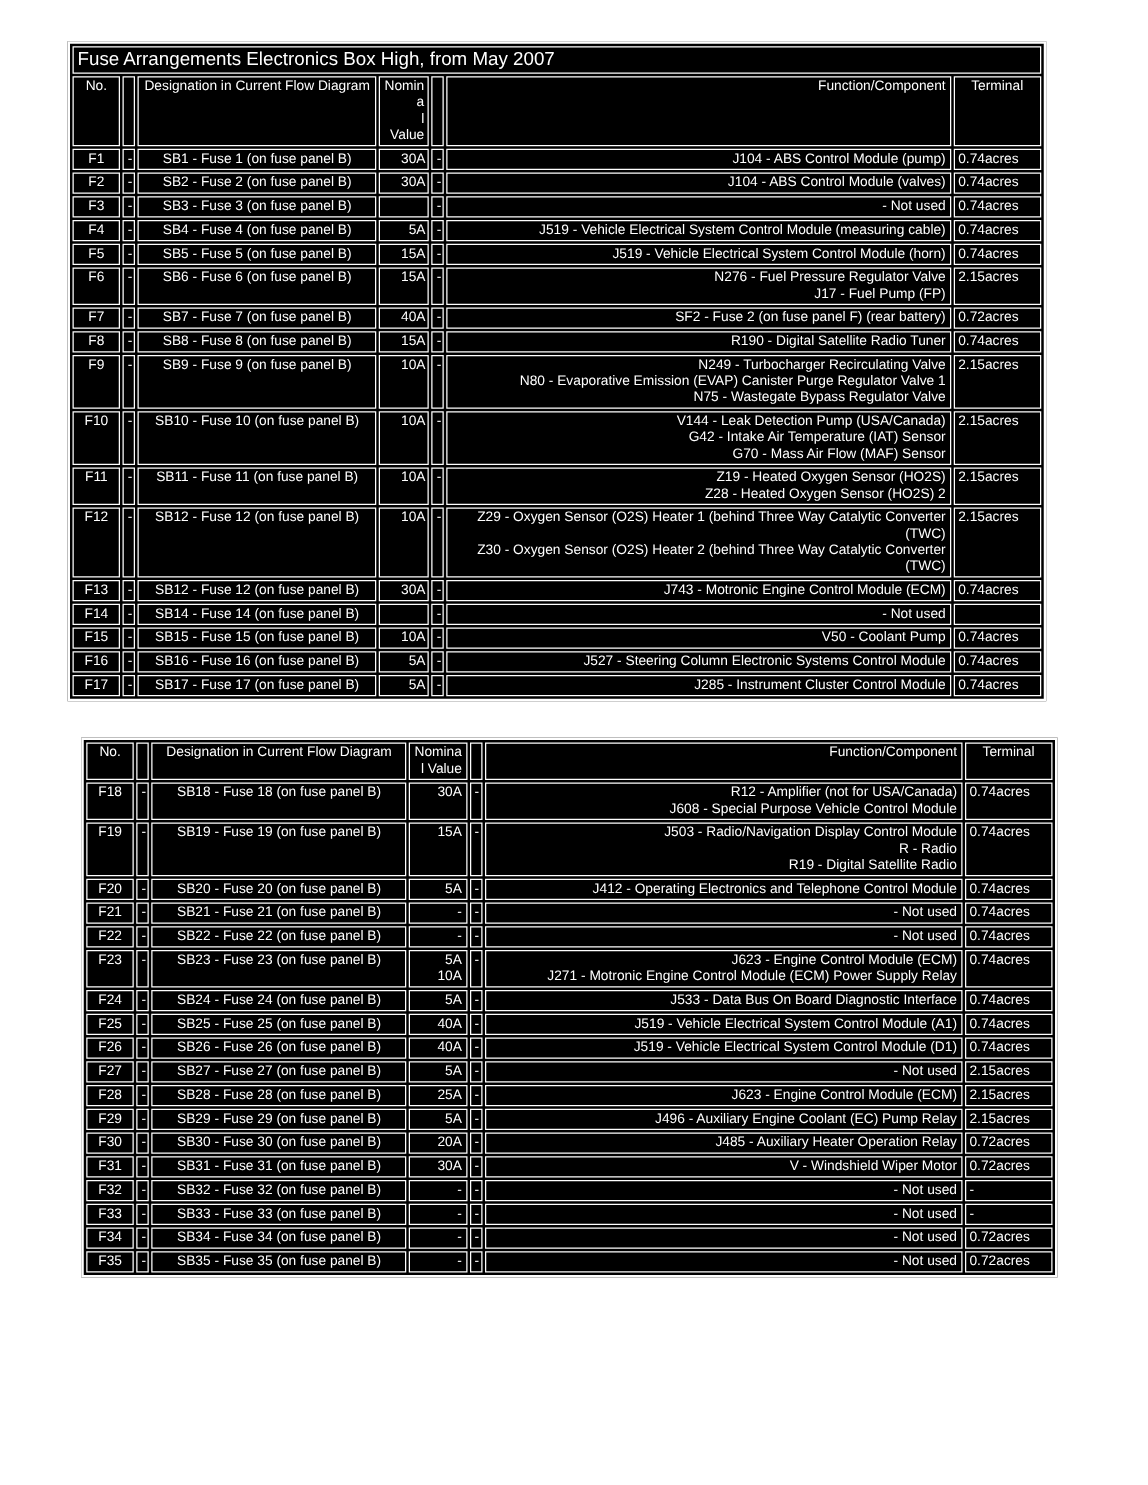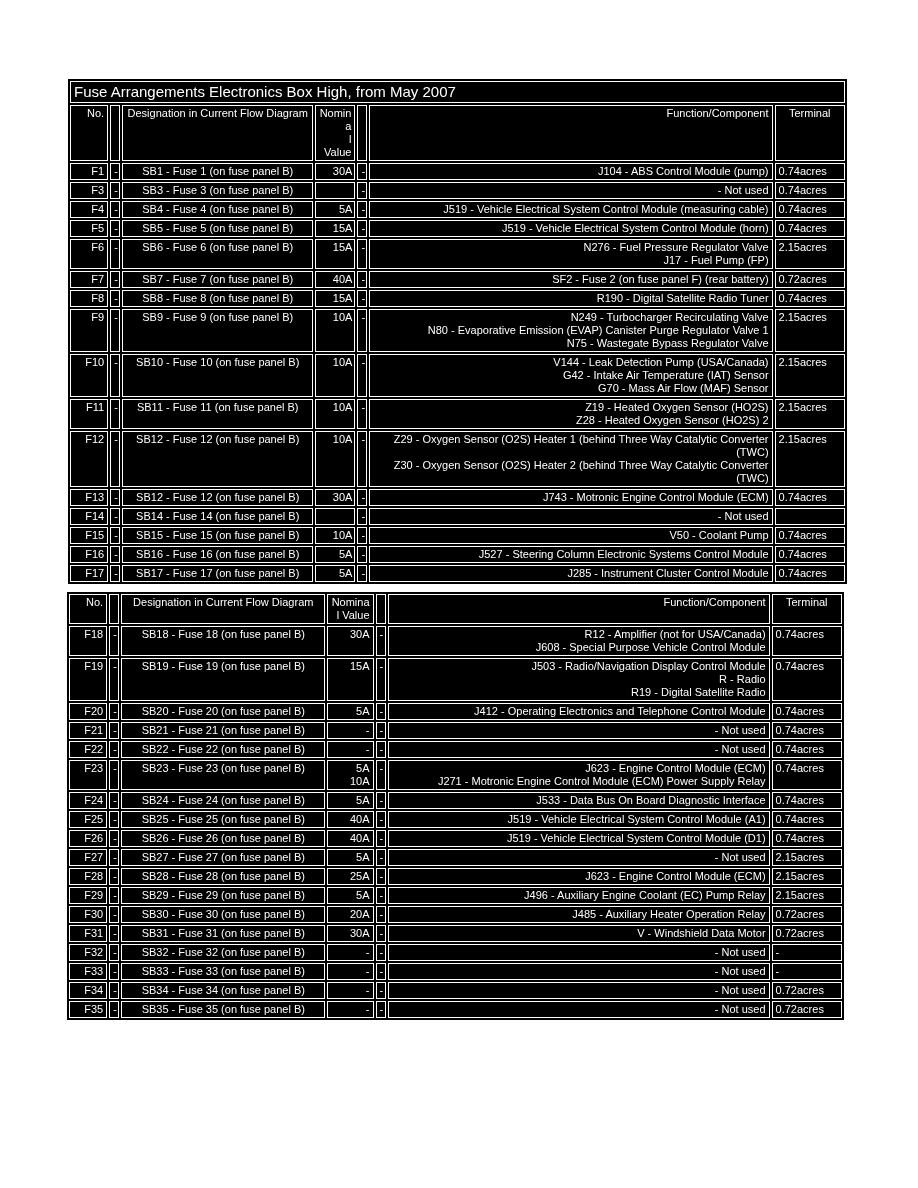--- a/index.html
+++ b/index.html
@@ -17,41 +17,41 @@
     position: absolute;
     border-collapse: separate;
     border-spacing: 2px;
     background: #000000;
     color: #ffffff;
     border: 2px solid #ffffff;
     table-layout: fixed;
     font-size: 11px;
     line-height: 13px;
   }
-  .t1 { left: 66px; top: 33px;  width: 783px; margin-top: 44px; }
+  .t1 { left: 54px; top: 33px;  width: 783px; }
   .t2 { left: 65px; top: 590px; width: 781px; }
 
   .fuse-table td, .fuse-table th {
     border: 1px solid #ffffff;
     padding: 1px 3px;
     vertical-align: top;
     overflow: hidden;
     word-wrap: break-word;
   }
   .fuse-table th { font-weight: normal; }
 
   .title-cell {
     font-size: 15px;
     line-height: 18px;
     padding: 2px 4px 2px 22px;
     text-align: left;
     white-space: nowrap;
   }
 
-  .col-no    { text-align: right; }
+  .col-no    { text-align: center; }
   .col-sep   { text-align: center; padding-left: 1px; padding-right: 1px; }
   .col-desig { text-align: center; }
   .col-nom   { text-align: right; }
   .t1 tbody .col-nom { text-align: right; padding-right: 2px; }
   .col-func  { text-align: right; }
   .col-term  { }
 
   
   .t1 .c-no    { width: 38px; }
   .t1 .c-sep   { width: 10px; }
@@ -118,20 +118,43 @@
         </td>
         <td class="col-func">
           <div>J104 - ABS Control Module (pump)</div>
         </td>
         <td class="col-term">
           <div>0.74acres</div>
         </td>
       </tr>
       <tr>
         <td class="col-no">
+          <div>F2</div>
+        </td>
+        <td class="col-sep">
+          <div>-</div>
+        </td>
+        <td class="col-desig">
+          <div>SB2 - Fuse 2 (on fuse panel B)</div>
+        </td>
+        <td class="col-nom">
+          <div>30A</div>
+        </td>
+        <td class="col-sep">
+          <div>-</div>
+        </td>
+        <td class="col-func">
+          <div>J104 - ABS Control Module (valves)</div>
+        </td>
+        <td class="col-term">
+          <div>0.74acres</div>
+        </td>
+      </tr>
+      <tr>
+        <td class="col-no">
           <div>F3</div>
         </td>
         <td class="col-sep">
           <div>-</div>
         </td>
         <td class="col-desig">
           <div>SB3 - Fuse 3 (on fuse panel B)</div>
         </td>
         <td class="col-nom"></td>
         <td class="col-sep">
@@ -815,21 +838,21 @@
         <td class="col-desig">
           <div>SB31 - Fuse 31 (on fuse panel B)</div>
         </td>
         <td class="col-nom">
           <div>30A</div>
         </td>
         <td class="col-sep">
           <div>-</div>
         </td>
         <td class="col-func">
-          <div>V - Windshield Data Motor</div>
+          <div>V - Windshield Wiper Motor</div>
         </td>
         <td class="col-term">
           <div>0.72acres</div>
         </td>
       </tr>
       <tr>
         <td class="col-no">
           <div>F32</div>
         </td>
         <td class="col-sep">

